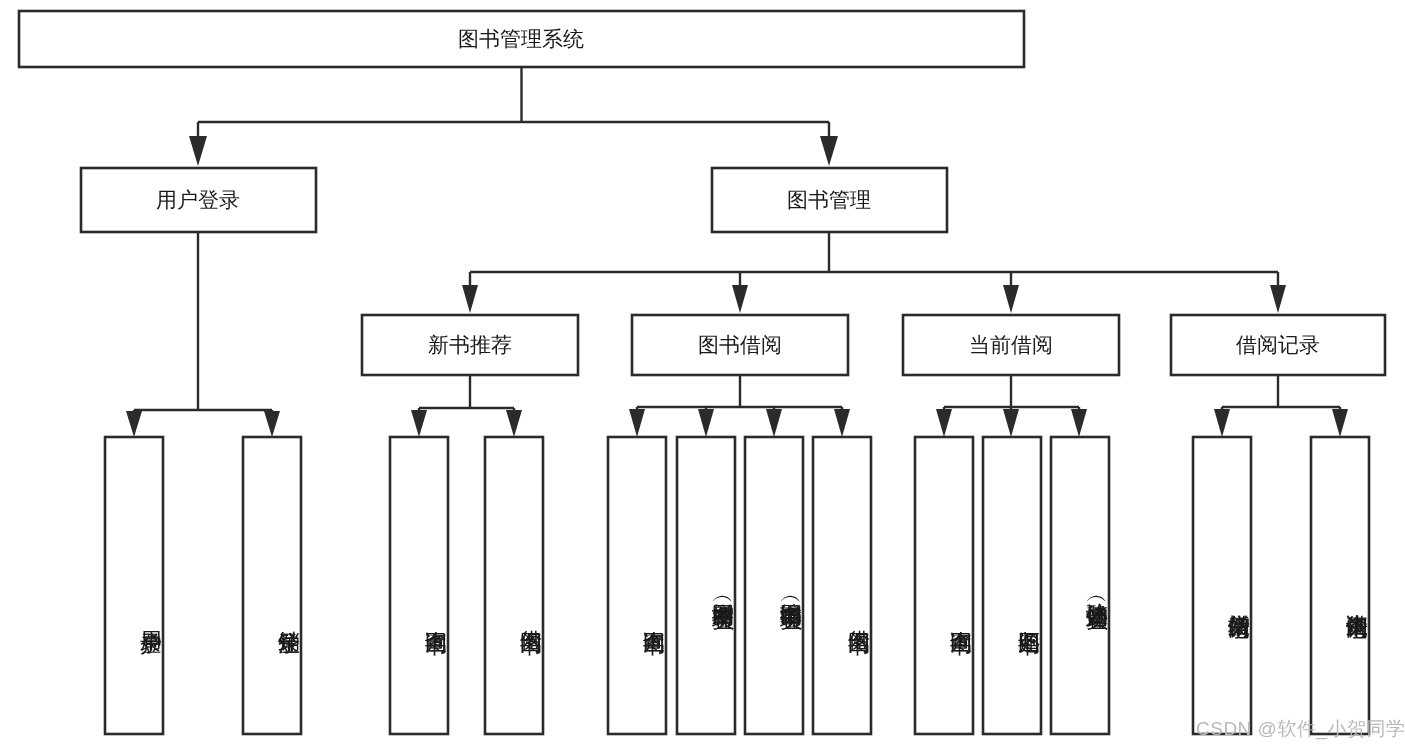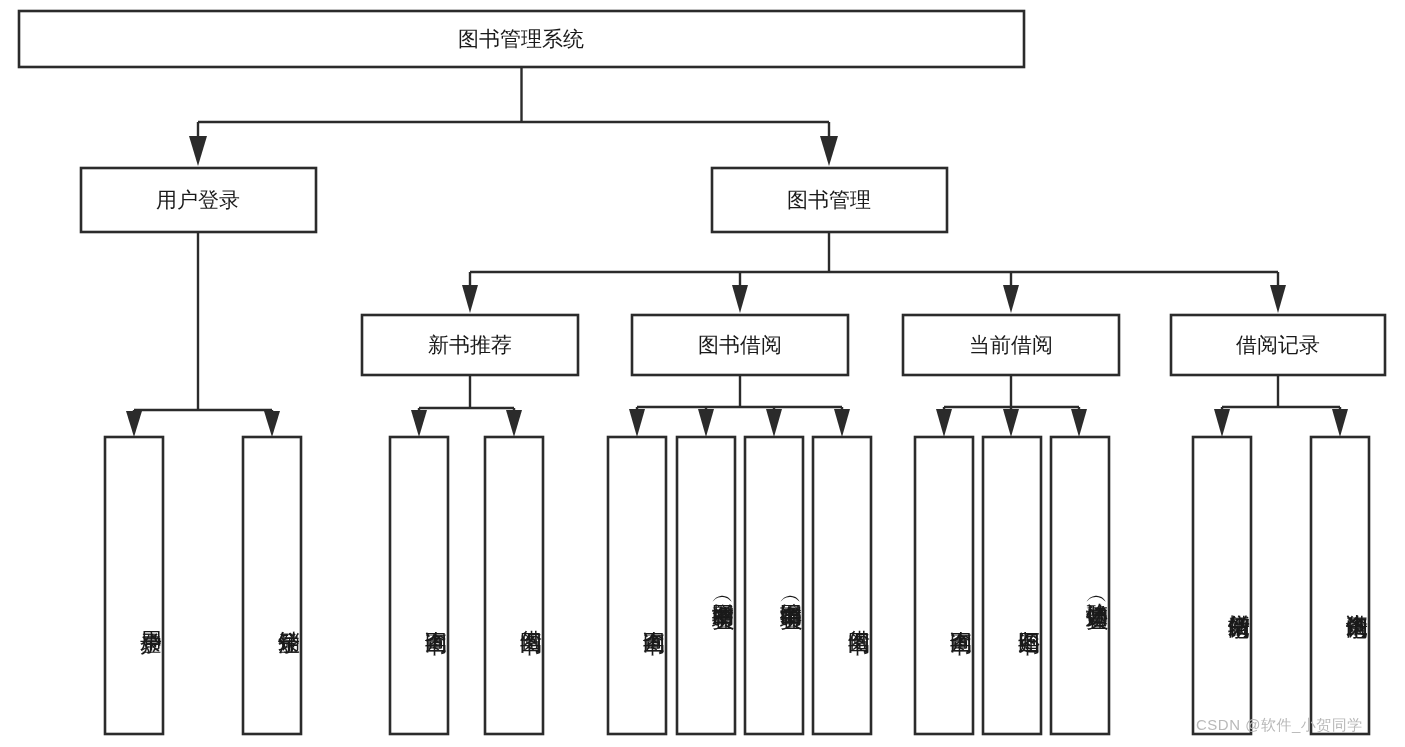--- a/index.html
+++ b/index.html
@@ -59,21 +59,21 @@
     text-align: center;
     display: flex;
     align-items: flex-start;
     justify-content: center;
     white-space: nowrap;
     pointer-events: none;
   }
   .watermark {
     position: absolute;
     font-family: "Liberation Sans", "DejaVu Sans", sans-serif;
-    font-size: 15px;
+    font-size: 19px;
     color: #b9b9b9;
     white-space: nowrap;
     letter-spacing: 0.5px;
   }
 </style>
 </head>
 <body>
 
 <div id="diagram-root">
 

